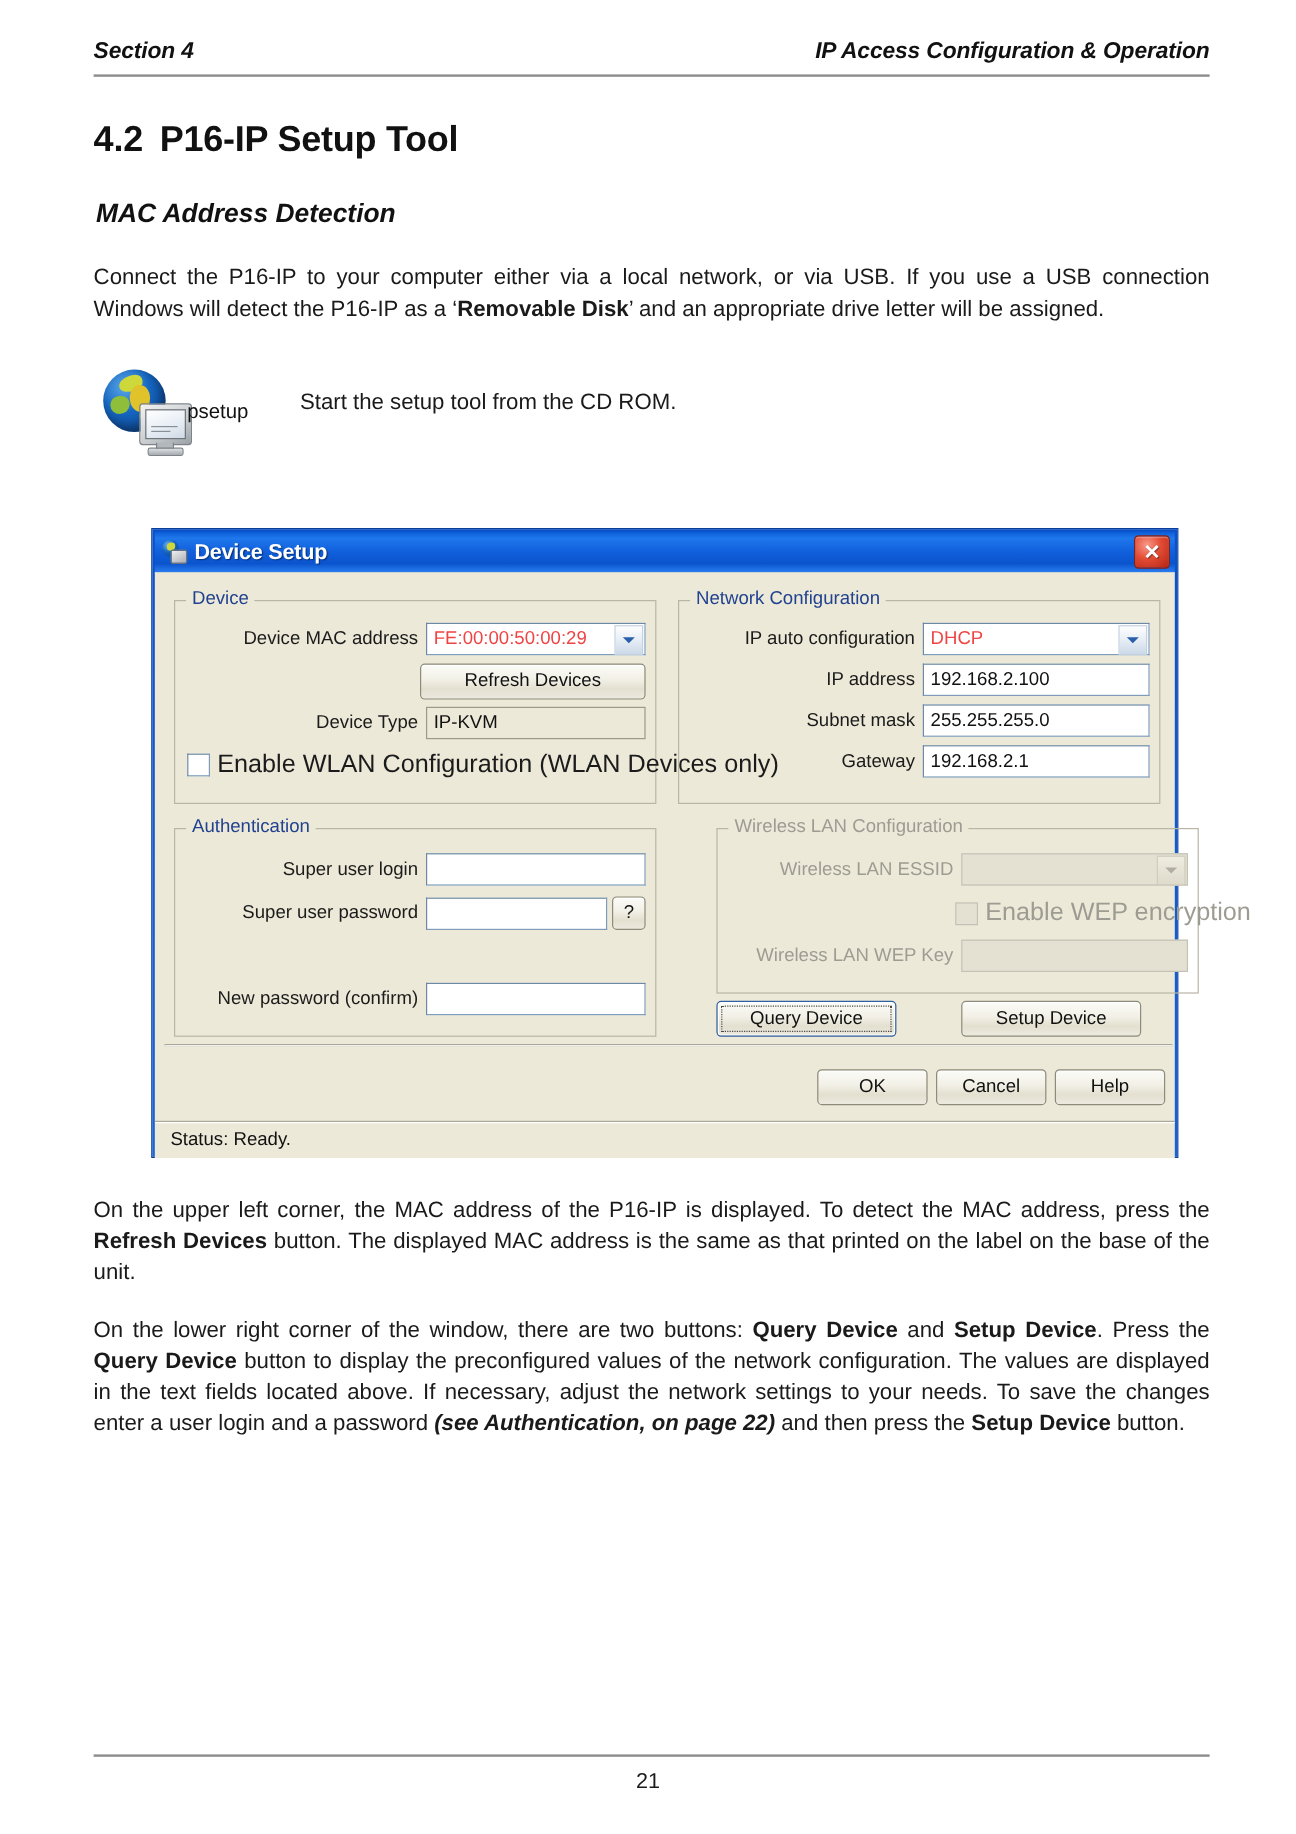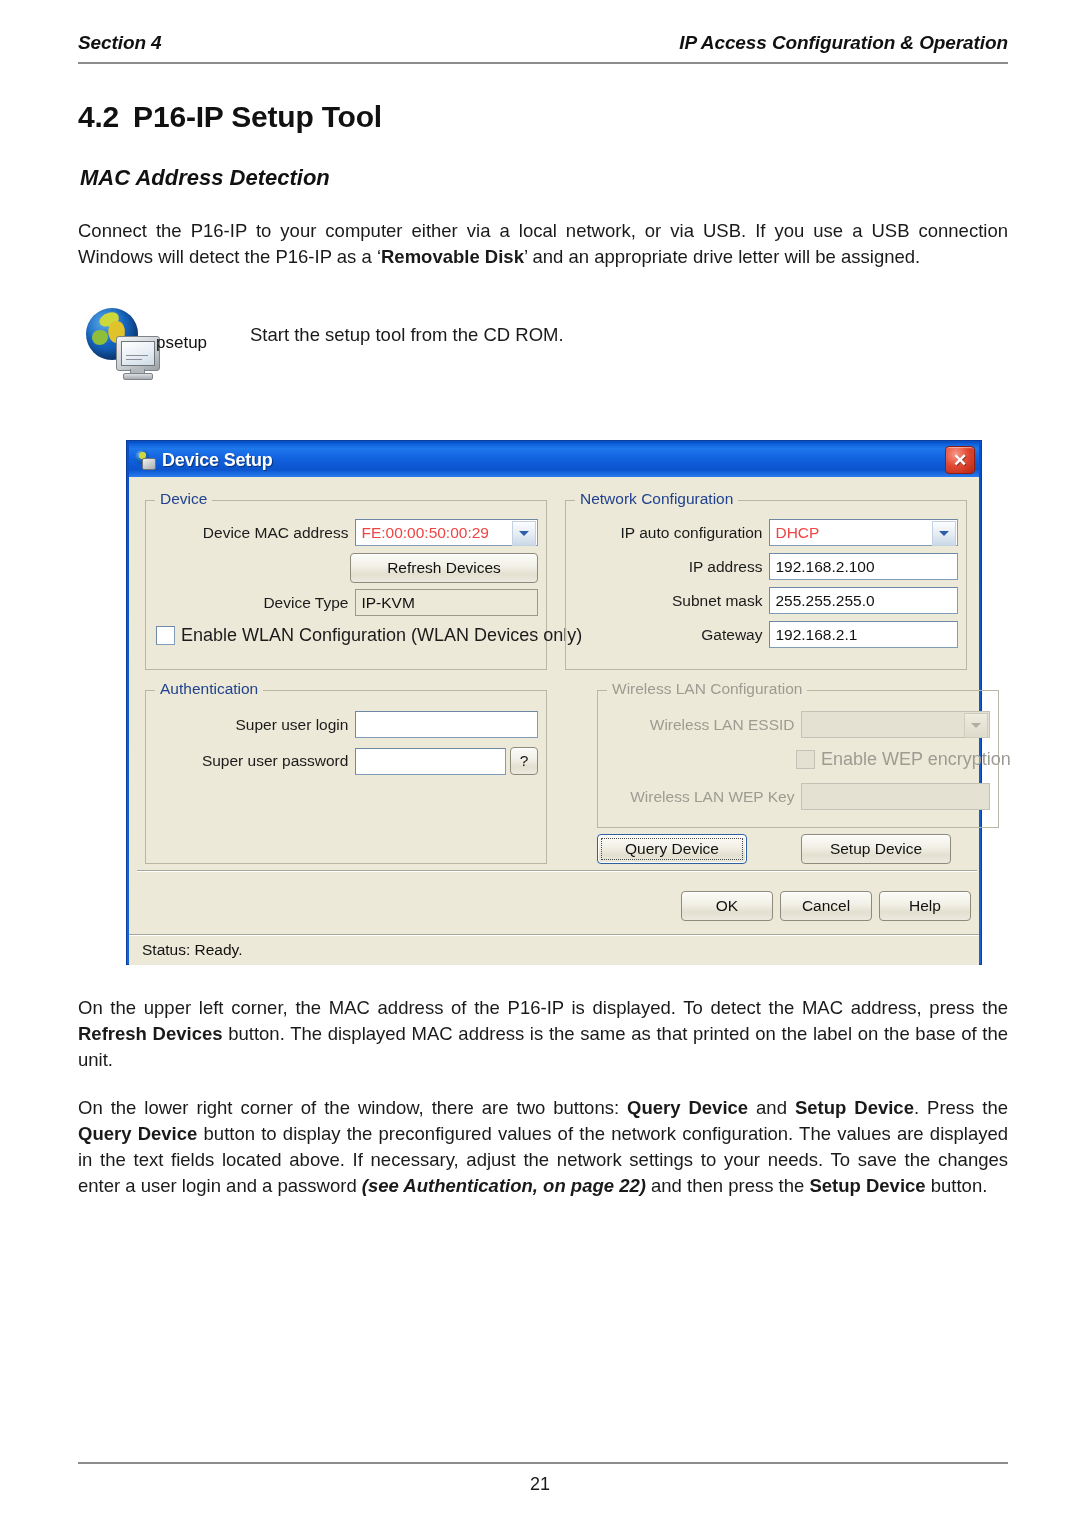--- a/index.html
+++ b/index.html
@@ -412,21 +412,21 @@
     width: 17px; height: 17px;
     background: #ffffff;
     border: 1px solid #7f9db9;
     border-top-color: #6d89a4;
     border-left-color: #6d89a4;
     flex: none;
   }
   .chk.dis .box { background: #e4e1d2; border-color: #c4c2b6; }
   .chk .ctext {
     margin-left: 6px;
-    font-size: 18px;
+    font-size: 21px;
     color: #1b1b1b;
     white-space: nowrap;
   }
   .chk.dis .ctext { color: #9d9c92; }
 
   
   .dlg-sep {
     position: absolute;
     left: 8px;
     top: 392px;
@@ -609,20 +609,26 @@
         </div>
 
         <div class="field-row" style="left:8px; top:20px; width:384px;">
           <div class="f-label" style="width:196px;">Super user login</div>
           <div class="tbox" style="width:184px;">
             <span></span>
           </div>
         </div>
 
 
+        <div class="field-row" style="left:8px; top:128px; width:384px;">
+          <div class="f-label" style="width:196px;">New password (confirm)</div>
+          <div class="tbox" style="width:184px;">
+            <span></span>
+          </div>
+        </div>
       </div>
 
       <div class="gbox disabled" id="gbox-wlan">
         <div class="legend">Wireless LAN Configuration</div>
 
         <div class="field-row" style="left:8px; top:20px; width:384px;">
           <div class="f-label dis" style="width:190px;">Wireless LAN ESSID</div>
           <div class="combo dis" style="width:190px;">
             <span></span>
             <span class="arrowbtn">

